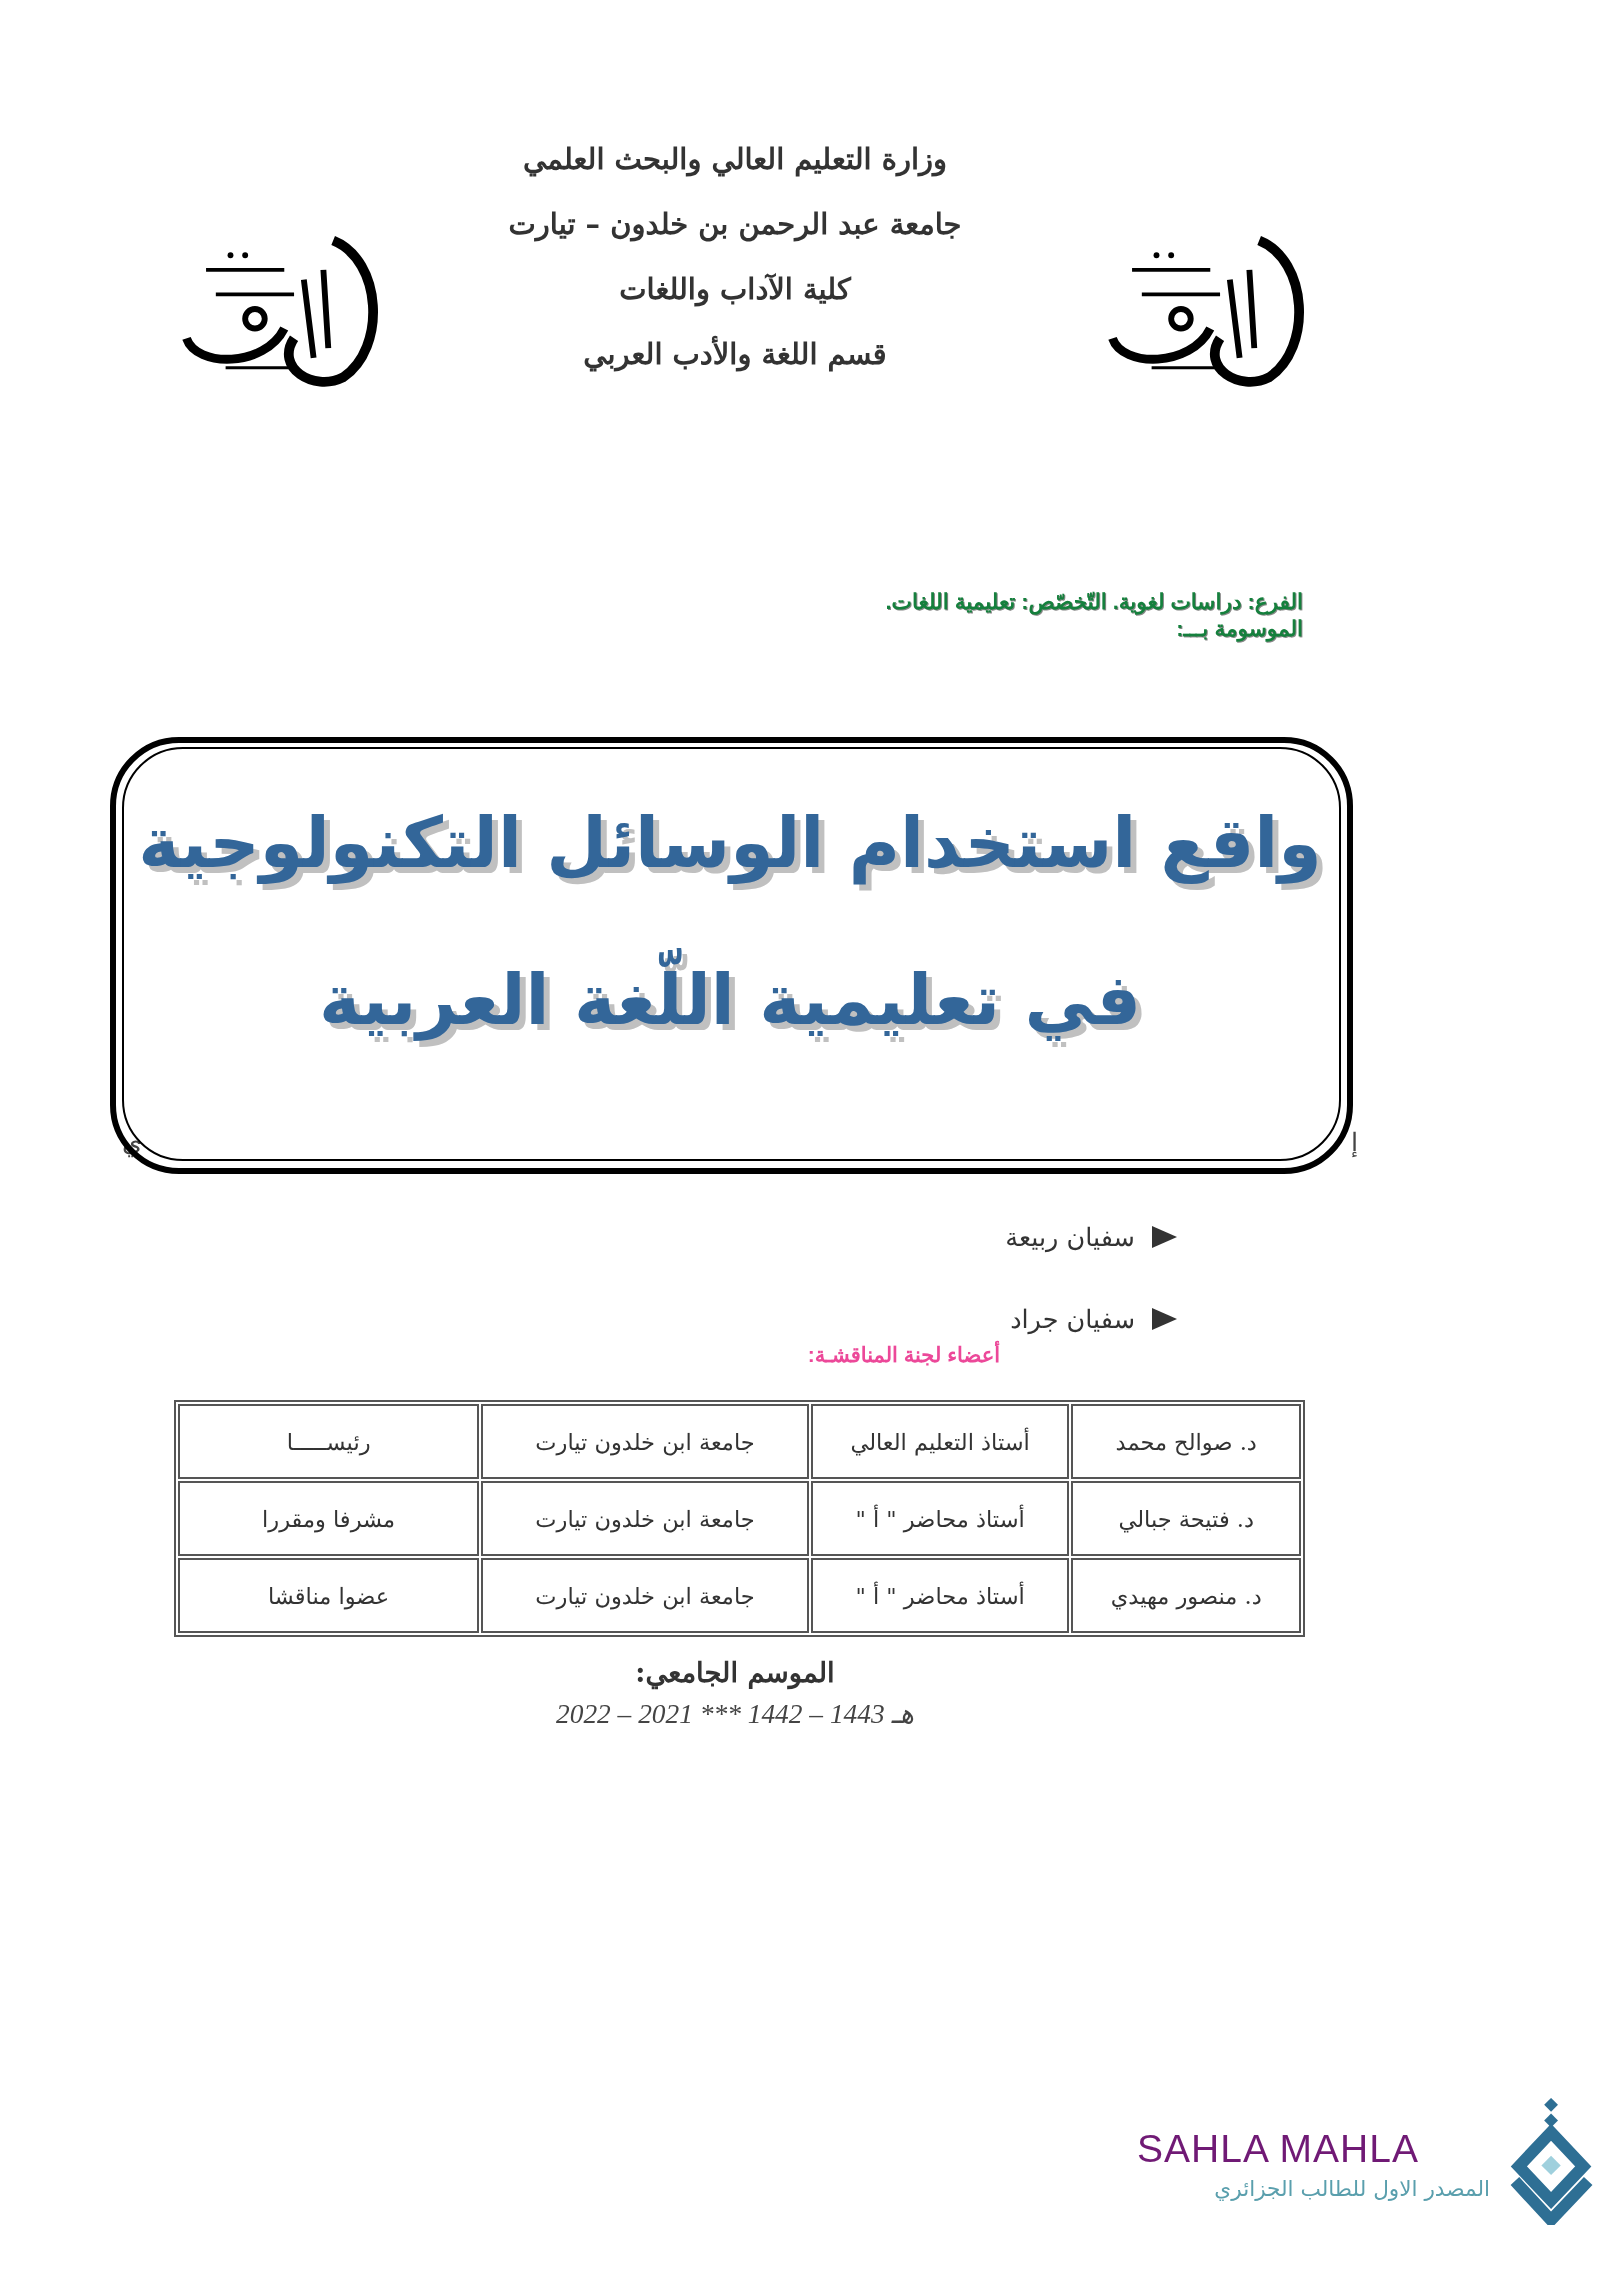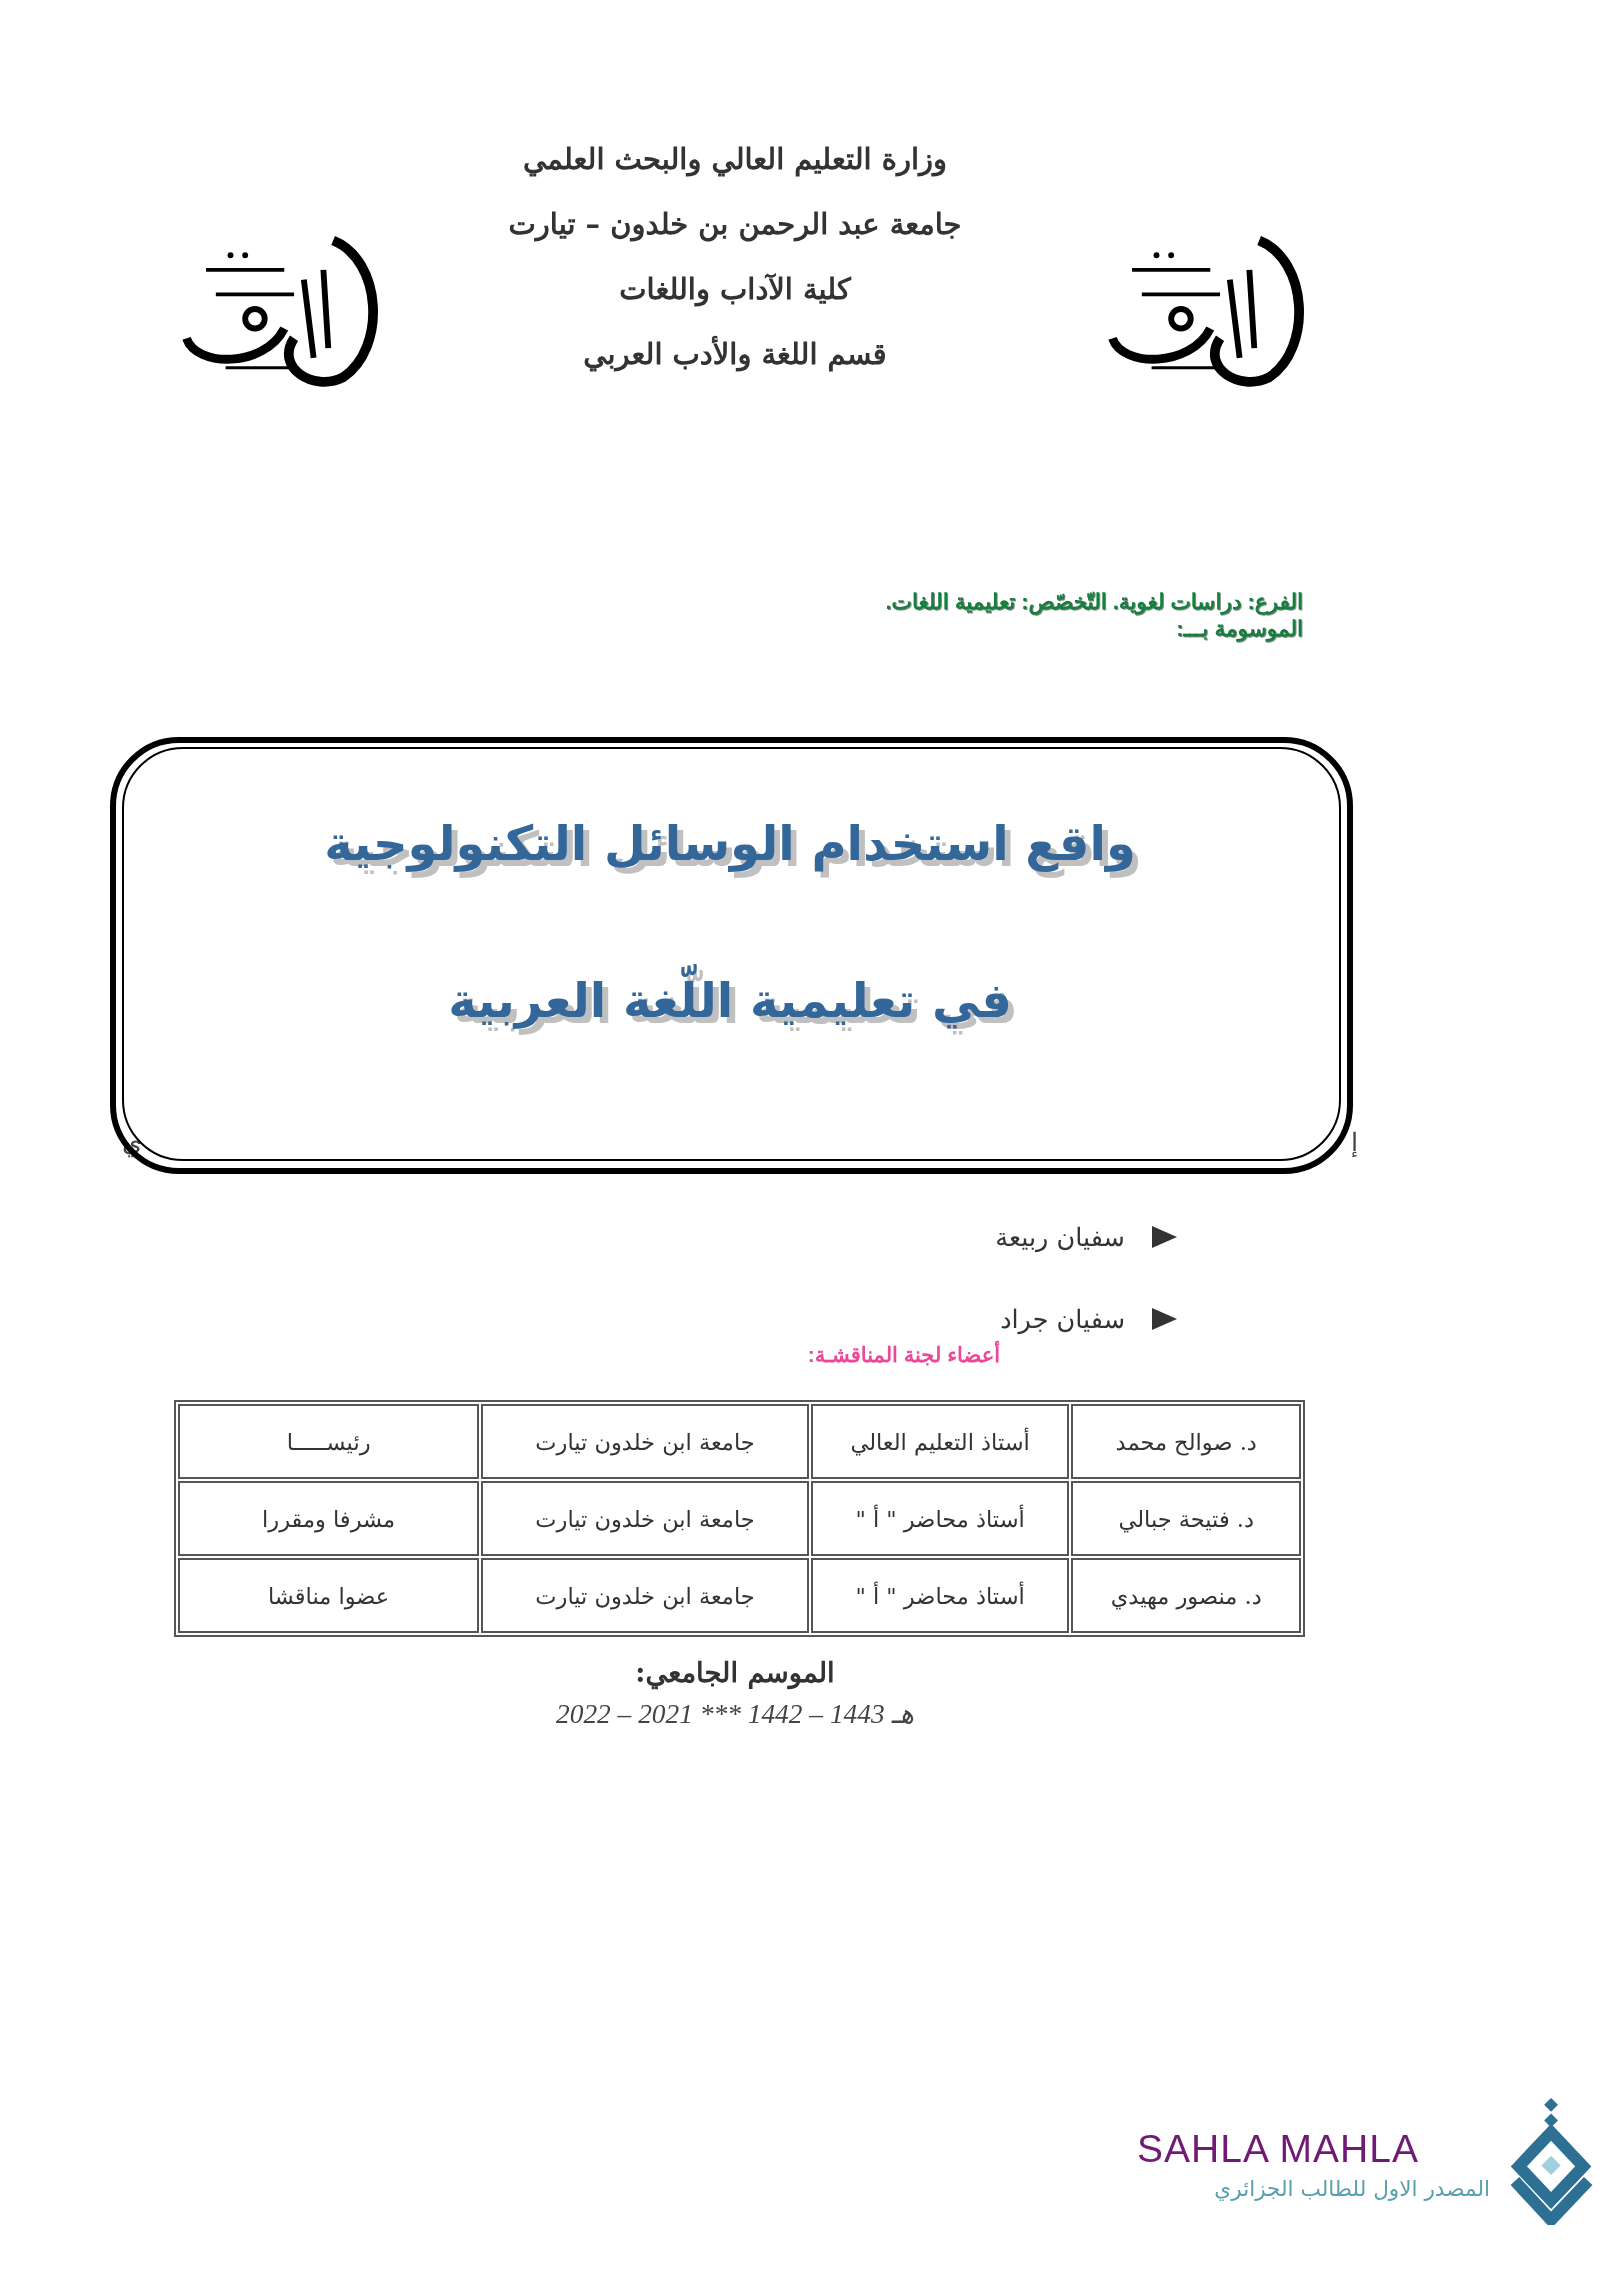--- a/index.html
+++ b/index.html
@@ -5,23 +5,23 @@
     html, body { margin:0; padding:0; background:#ffffff; }
     body { width:1621px; height:2293px; position:relative; overflow:hidden; font-family:"DejaVu Serif", serif; color:#222; }
     .abs { position:absolute; }
     .header-block { left:392px; top:127px; width:686px; text-align:center; direction:rtl; }
     .header-line { font-family:"DejaVu Serif", serif; font-weight:bold; font-size:29px; color:#333; height:65px; line-height:65px; }
     .logo { width:235px; height:176px; }
     .logo svg { width:100%; height:100%; }
     .info-block { left:176px; top:588px; width:1127px; direction:rtl; font-family:"Liberation Sans", sans-serif; font-weight:bold; font-size:21.6px; line-height:27.4px; color:#15803d; text-shadow:1px 1px 0 #888; }
     .frame-outer { left:110px; top:737px; width:1243px; height:437px; border:6.9px solid #000; border-radius:69px; box-sizing:border-box; }
     .frame-inner { left:122px; top:747px; width:1219px; height:414px; border:2px solid #000; border-radius:61px; box-sizing:border-box; background:#fff; }
-    .title { left:127px; top:765px; width:1206px; text-align:center; direction:rtl; font-family:"DejaVu Sans", sans-serif; font-weight:bold; color:#336699; font-size:48px; line-height:157px; letter-spacing:-1px; text-shadow:5.9px 5.9px 0 #c0c0c0; }
+    .title { left:127px; top:765px; width:1206px; text-align:center; direction:rtl; font-family:"DejaVu Sans", sans-serif; font-weight:bold; color:#336699; font-size:70px; line-height:157px; letter-spacing:-1px; text-shadow:5.9px 5.9px 0 #c0c0c0; }
     .bullets { left:863px; top:1196px; width:314px; direction:rtl; text-align:right; font-family:"DejaVu Serif", serif; font-size:25.5px; color:#333; }
-    .bullet { height:82px; line-height:51px; display:flex; align-items:center; gap:27px; }
+    .bullet { height:82px; line-height:51px; display:flex; align-items:center; gap:17px; }
     .arrow { display:inline-block; width:0; height:0; border-top:11.8px solid transparent; border-bottom:11.8px solid transparent; border-left:25.5px solid #333; }
     .committee-title { left:490px; top:1343px; width:510px; direction:rtl; font-family:"Liberation Sans", sans-serif; font-weight:bold; font-size:21px; color:#ec4899; }
     table.committee { position:absolute; left:174px; top:1400px; width:1131px; border-collapse:separate; border-spacing:2.9px; border:2.9px double #555; direction:rtl; font-family:"DejaVu Serif", serif; font-size:22.5px; color:#333; background:#fff; }
     table.committee td { border:2px solid #555; height:71px; padding:0 9.8px; text-align:center; white-space:nowrap; }
     .season { left:490px; top:1656px; width:490px; text-align:center; direction:rtl; }
     .season-label { font-family:"DejaVu Serif", serif; font-weight:bold; font-size:27.4px; color:#333; }
     .season-dates { font-family:"Liberation Serif", serif; font-style:italic; font-size:27.4px; color:#444; margin-top:9.8px; direction:ltr; }
     .brand { left:1137px; top:2127px; width:480px; height:108px; }
     .brand-name { position:absolute; left:0; top:0; font-family:"Liberation Sans", sans-serif; font-size:39px; letter-spacing:1px; color:#701a75; }
     .brand-tag { position:absolute; left:0; top:49px; width:353px; text-align:right; direction:rtl; font-family:"DejaVu Sans", sans-serif; font-size:21.6px; color:#5a9fad; }

